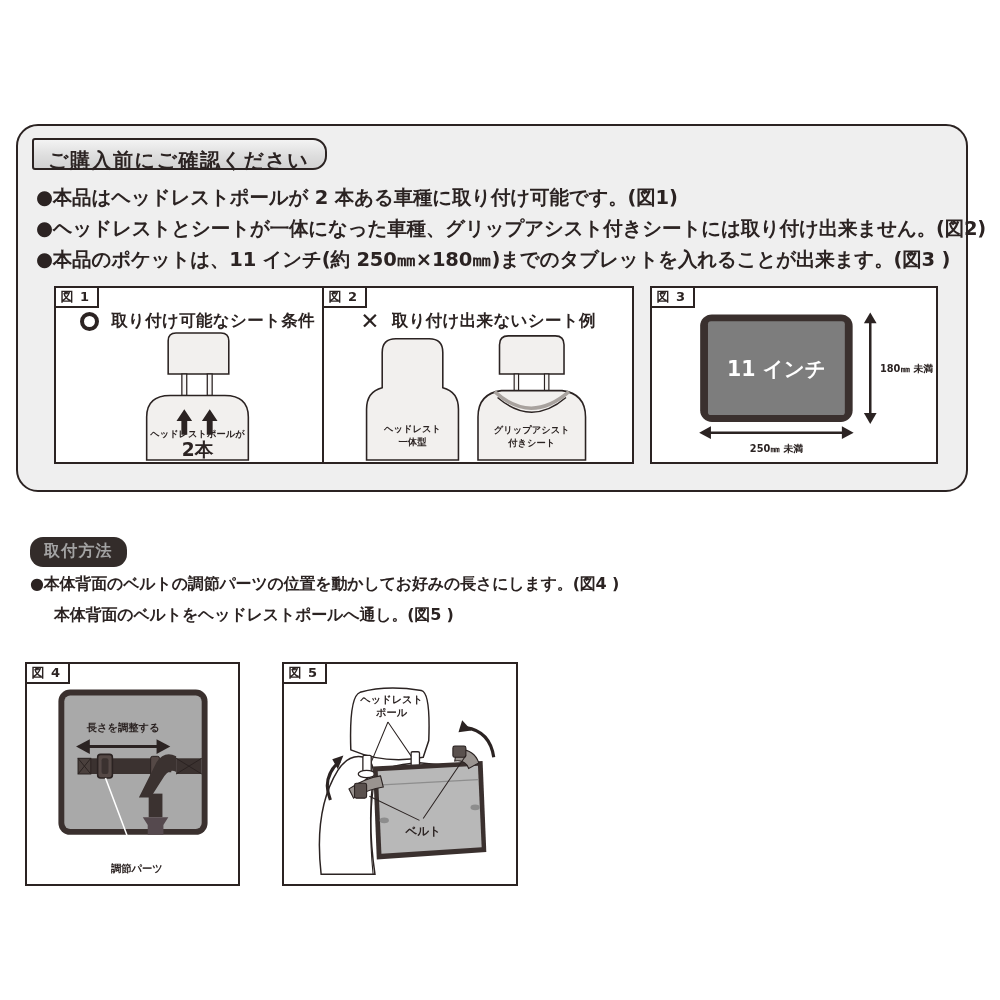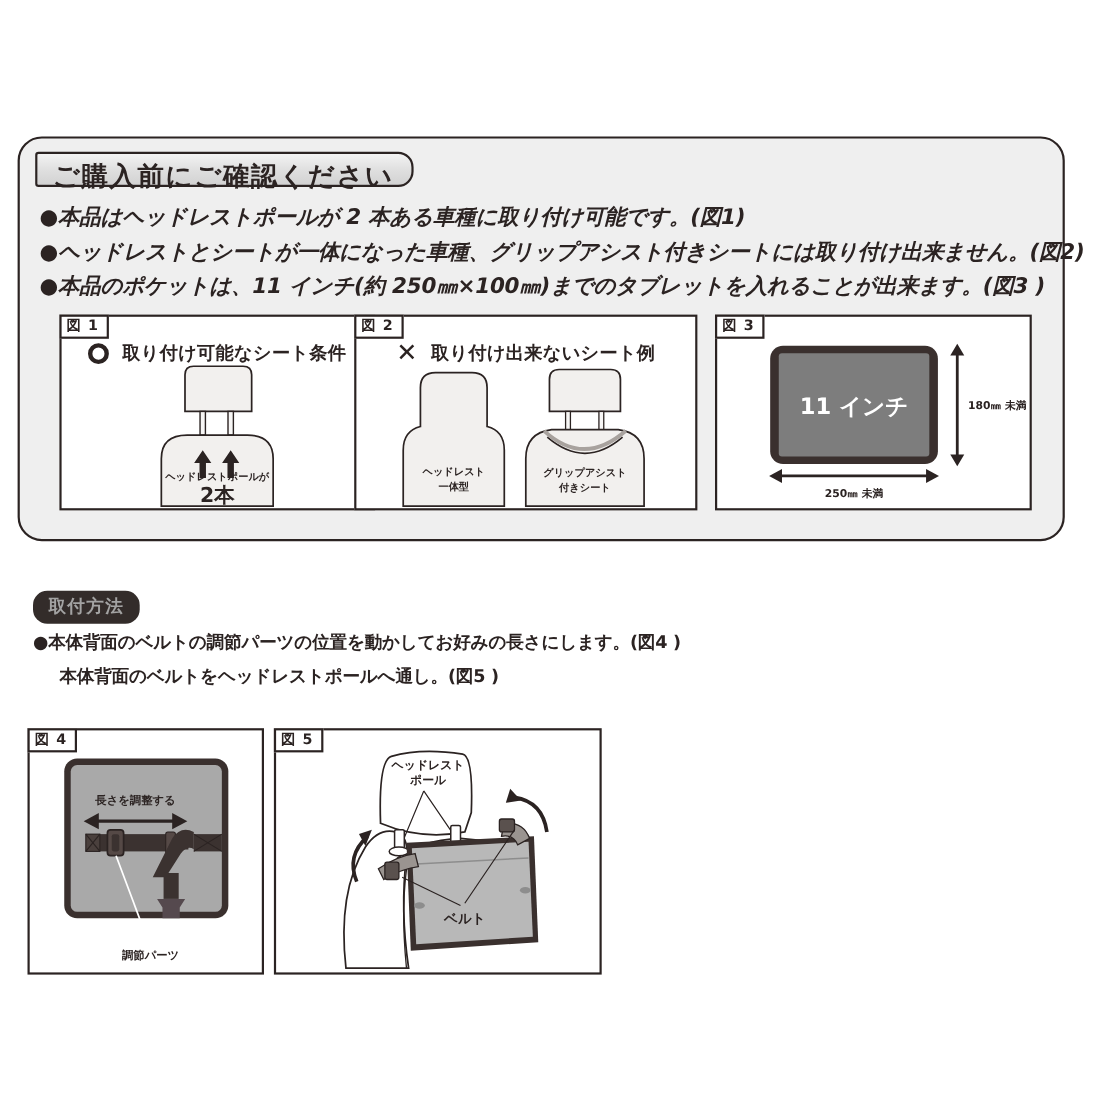--- a/index.html
+++ b/index.html
@@ -22,34 +22,33 @@
     box-sizing:border-box;
   }
   .notice-tab{
     position:absolute;left:14px;top:12px;
     height:32px;
     padding:12px 16px 0 14px;
     display:flex;align-items:center;
     background:linear-gradient(#f3f3f3 0%,#dedede 55%,#d2d2d2 100%);
     border:2px solid #2b2322;
     border-radius:3px 14px 14px 3px;
-    font-size:24px;font-weight:bold;letter-spacing:1.5px;
+    font-size:20px;font-weight:bold;letter-spacing:1.5px;
     box-sizing:border-box;
     color:#2b2322;
   }
   .notice-lines{
     position:absolute;left:18px;top:56px;right:10px;
   }
   .nline{
     font-size:19.5px;
     line-height:31px;
     font-weight:bold;
     white-space:nowrap;
     letter-spacing:-0.2px;
-    font-style:italic;
   }
 
   
   .fig-row{position:absolute;left:36px;top:160px;width:884px;height:178px;}
   .figbox{
     position:absolute;top:0;height:178px;
     background:#ffffff;
     border:2.5px solid #2b2322;
     box-sizing:border-box;
   }
@@ -96,37 +95,37 @@
   }
   .iline.indent{padding-left:24px;}
 
   
   .fig-row2{position:absolute;left:25px;top:662px;width:490px;height:224px;}
   .figbox2{
     position:absolute;top:0;height:224px;
     background:#ffffff;border:2.5px solid #2b2322;box-sizing:border-box;
   }
   #fig4{left:0;width:215px;}
-  #fig5{left:224px;width:298px;}
+  #fig5{left:257px;width:236px;}
 
   text{font-family:"DejaVu Sans","Liberation Sans",sans-serif;}
 </style>
 </head>
 <body>
 
 <div class="page">
 
   <div class="notice-panel">
 
     <div class="notice-tab">ご購入前にご確認ください</div>
 
     <div class="notice-lines">
       <div class="nline">●本品はヘッドレストポールが 2 本ある車種に取り付け可能です。(図1)</div>
       <div class="nline">●ヘッドレストとシートが一体になった車種、グリップアシスト付きシートには取り付け出来ません。(図2)</div>
-      <div class="nline">●本品のポケットは、11 インチ(約 250㎜×100㎜)までのタブレットを入れることが出来ます。(図3 )</div>
+      <div class="nline">●本品のポケットは、11 インチ(約 250㎜×180㎜)までのタブレットを入れることが出来ます。(図3 )</div>
     </div>
 
     <div class="fig-row">
 
       <div class="figbox" id="fig1">
         <div class="figtag">図 1</div>
         <div class="figtitle">
           <span class="mark-o"></span>
           <span>取り付け可能なシート条件</span>
         </div>

